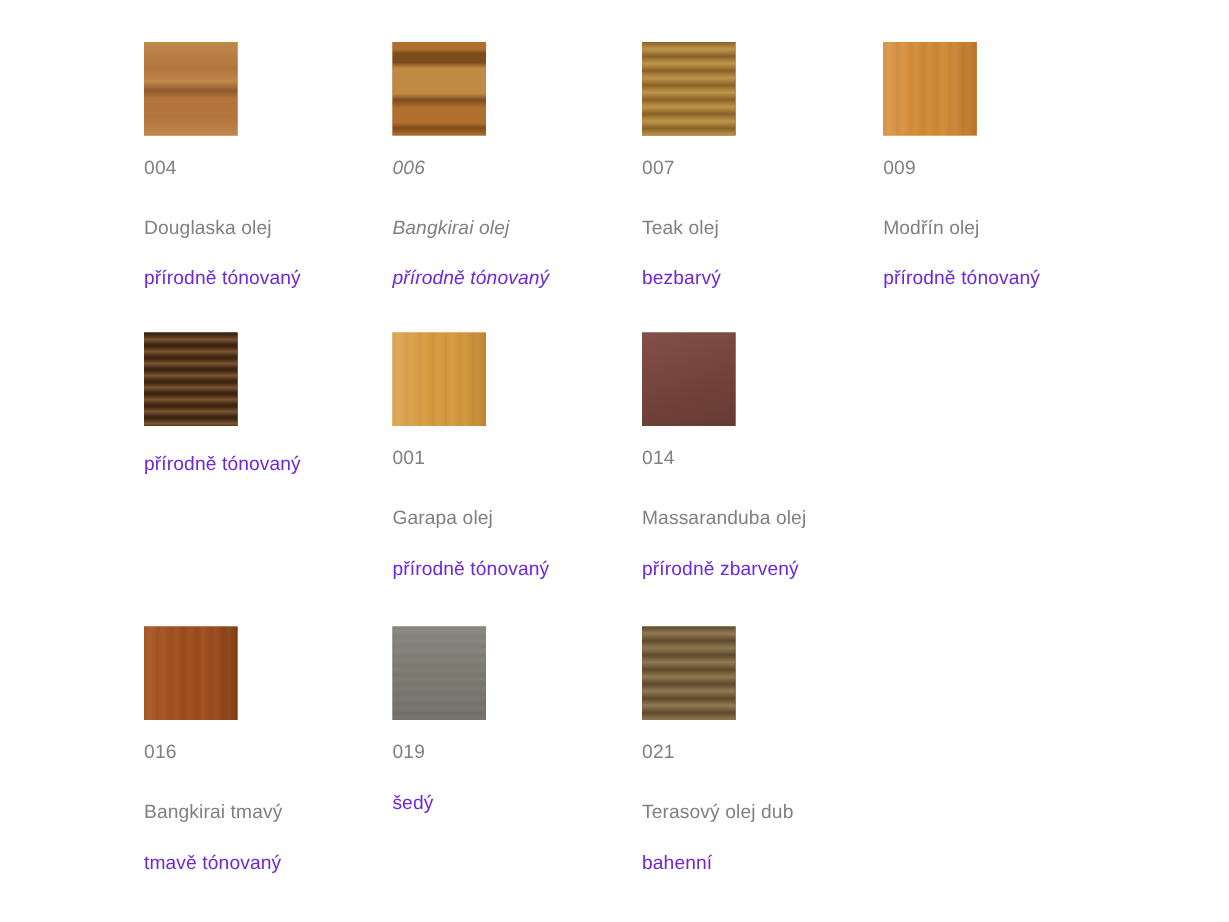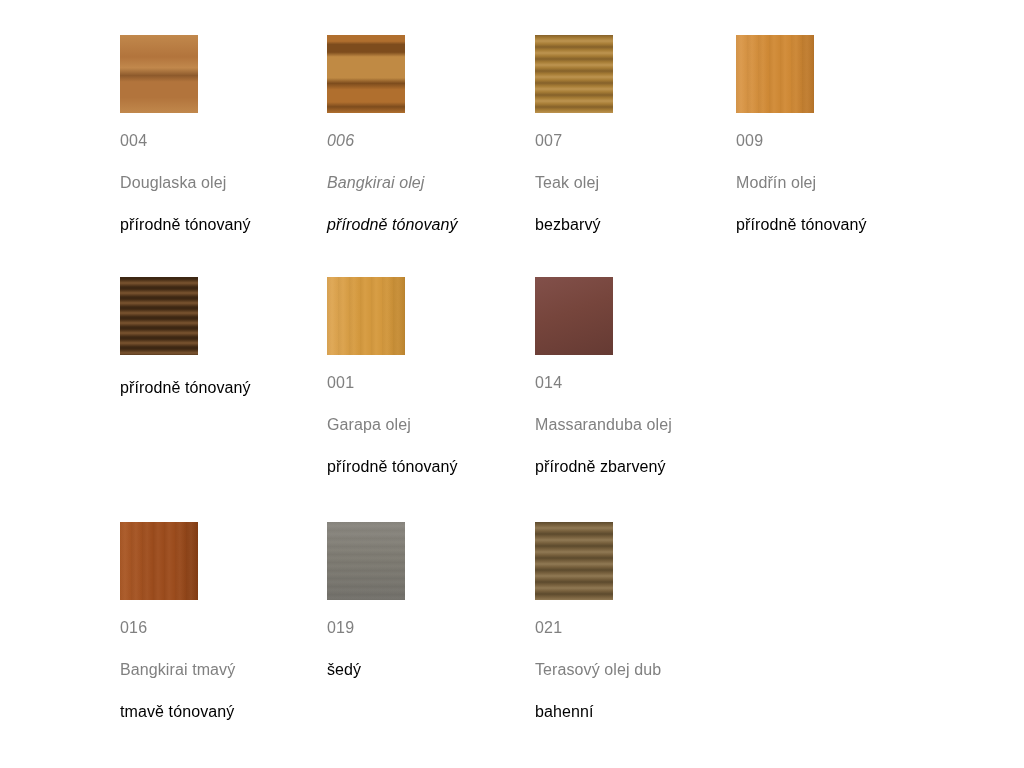--- a/index.html
+++ b/index.html
@@ -44,29 +44,29 @@
     color: #808080;
     margin-top: 19px;
     line-height: 18px;
     letter-spacing: 0.2px;
     white-space: nowrap;
   }
 
   .swatch-name {
     font-size: 16px;
     color: #808080;
-    margin-top: 24px;
+    margin-top: 32px;
     line-height: 18px;
     letter-spacing: 0.1px;
     white-space: nowrap;
   }
 
   .swatch-desc {
     font-size: 16px;
-    color: #000000;
+    color: #6d28d9;
     margin-top: 24px;
     line-height: 18px;
     letter-spacing: 0.1px;
     white-space: nowrap;
   }
 </style>
 </head>
 <body>
 
 <div id="swatch-grid">

